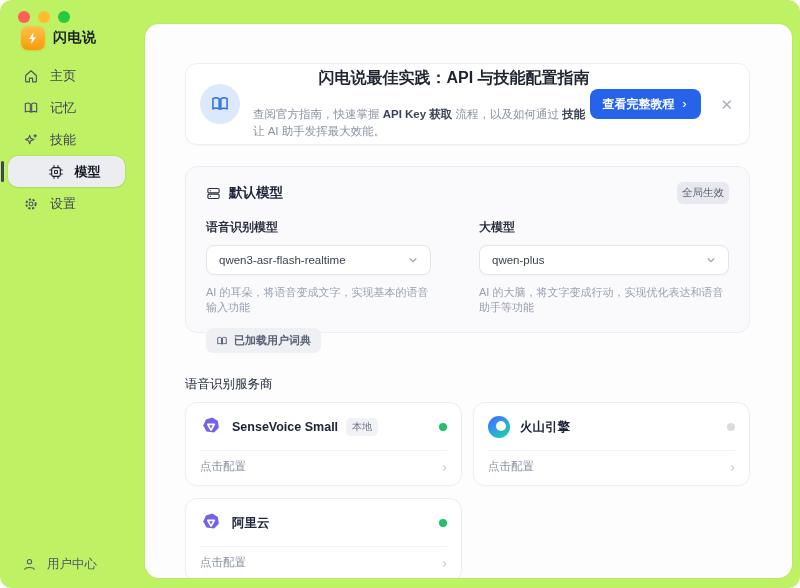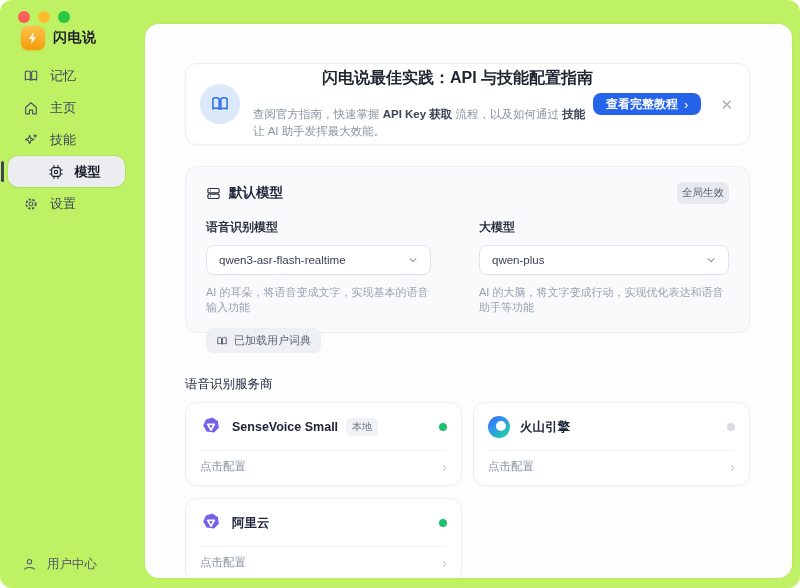--- a/index.html
+++ b/index.html
@@ -35,40 +35,40 @@
 
   
   .banner { width:565px; height:82px; background:#fff; border:1px solid #EDEEF2; border-radius:12px;
     display:flex; align-items:center; box-shadow:0 1px 2px rgba(16,24,40,.03); }
   .banner-ic { width:40px; height:40px; border-radius:50%; background:#DCE9FB; margin-left:14px;
     display:flex; align-items:center; justify-content:center; flex:0 0 auto; }
   .banner-txt { margin-left:13px; width:348px; }
   .banner-title { font-size:16px; font-weight:700; color:#1F2430; margin-bottom:17px;text-align:right; }
   .banner-desc { font-size:11.5px; line-height:1.5; color:#8A92A1; }
   .banner-desc b { color:#3A4354; font-weight:700; }
-  .banner-cta { margin-left:auto; height:22px; padding:0 13px; background:#2563EB; border:none; border-radius:8px;
+  .banner-cta { margin-left:auto; height:30px; padding:0 13px; background:#2563EB; border:none; border-radius:8px;
     color:#fff; font-size:12px; font-weight:700; display:flex; align-items:center; gap:6px; cursor:pointer;
-    font-family:Liberation Sans, sans-serif; white-space:nowrap; }
+    font-family:Liberation Mono, monospace; white-space:nowrap; }
   .banner-cta .arr { font-size:13px; font-weight:400; }
   .banner-close { margin:0 16px 0 19px; font-size:15px; color:#A9AFBB; cursor:pointer; line-height:1; }
 
   
   .model-card { margin-top:21px; width:565px; height:167px; background:#FAFAFC; border:1px solid #ECEEF2;
     border-radius:12px; padding:15px 20px; }
   .mc-head { display:flex; align-items:center;justify-content:space-between; }
   .mc-title { margin-left:8px; font-size:13.5px; font-weight:700; color:#20263A; }
   .mc-badge { margin-left:auto; background:#E8E9EE; border-radius:6px; padding:4px 5px; font-size:10.5px; color:#5C6576; }
   .mc-grid { margin-top:15px; display:grid; grid-template-columns:225px 1fr; column-gap:48px; }
   .fld-label { font-size:12px; font-weight:700; color:#2A3140; margin-bottom:9px; }
   .select { height:30px; background:#fff; border:1px solid #E2E4EA; border-radius:8px; padding:0 12px;
     display:flex; align-items:center; justify-content:space-between; font-size:11.5px; color:#3A4252; cursor:pointer;
     box-shadow:0 1px 1px rgba(16,24,40,.02); }
   .fld-desc { margin-top:10px; font-size:11px; color:#99A1B0; }
   .chip { margin-top:13px; display:inline-flex; align-items:center; gap:6px; background:#EFF0F4;
-    border-radius:7px; padding:5px 10px; font-size:11px; color:#5A6478; cursor:pointer; }
+    border-radius:7px; padding:5px 10px; font-size:11px; color:#5A6478; cursor:pointer;font-weight:bold; }
 
   
   .section-title { margin-top:43px; font-size:12.5px; font-weight:400; color:#232A3B; }
   .prov-grid { margin-top:9px; width:565px; display:grid; grid-template-columns:1fr 1fr; column-gap:11px; row-gap:12px; }
   .pcard { background:#fff; border:1px solid #EDEEF2; border-radius:12px; box-shadow:0 1px 2px rgba(16,24,40,.02); cursor:pointer; }
   .pcard-head { display:flex; align-items:center; padding:13px 14px 0 14px; }
   .pname { margin-left:10px; font-size:12.5px; font-weight:700; color:#20263A; }
   .pbadge { margin-left:8px; background:#F1F2F6; border-radius:5px; padding:2px 6px; font-size:10px; color:#6D7585; }
   .dot { margin-left:auto; width:8px; height:8px; border-radius:50%; background:#D9DCE1; }
   .dot.active { background:#1FC06A; }
@@ -100,29 +100,29 @@
       <svg width="14" height="14" viewBox="0 0 24 24">
           <path d="M13 2L5 13.5h5L9 22l8-11.5h-5z" fill="#fff"></path>
         </svg>
     </span>
     <span class="logo-name">闪电说</span>
   </div>
 
   <div class="nav">
     <div class="nav-item">
       <svg width="16" height="16" viewBox="0 0 24 24" fill="none" stroke-width="1.7" stroke-linejoin="round" stroke="currentColor">
+          <path d="M4 11.2L12 4.2l8 7v8.6a1 1 0 0 1-1 1h-4.6v-5.6H9.6v5.6H5a1 1 0 0 1-1-1z"></path>
+        </svg>
+      <span>主页</span>
+    </div>
+    <div class="nav-item">
+      <svg width="16" height="16" viewBox="0 0 24 24" fill="none" stroke-width="1.7" stroke-linejoin="round" stroke="currentColor">
           <path d="M3.5 5.5C6 4.2 8.8 4.3 11 5.8v12.4C8.8 16.7 6 16.6 3.5 17.9zM20.5 5.5C18 4.2 15.2 4.3 13 5.8v12.4c2.2-1.5 5-1.4 7.5-.3z"></path>
         </svg>
       <span>记忆</span>
-    </div>
-    <div class="nav-item">
-      <svg width="16" height="16" viewBox="0 0 24 24" fill="none" stroke-width="1.7" stroke-linejoin="round" stroke="currentColor">
-          <path d="M4 11.2L12 4.2l8 7v8.6a1 1 0 0 1-1 1h-4.6v-5.6H9.6v5.6H5a1 1 0 0 1-1-1z"></path>
-        </svg>
-      <span>主页</span>
     </div>
     <div class="nav-item">
       <svg width="16" height="16" viewBox="0 0 24 24" fill="none" stroke-width="1.7" stroke-linejoin="round" stroke-linecap="round" stroke="currentColor">
           <path d="M10 5l1.7 4.6 4.6 1.7-4.6 1.7L10 17.6l-1.7-4.6L3.7 11.3l4.6-1.7z"></path>
           <path d="M18.2 3.8v4M16.2 5.8h4"></path>
         </svg>
       <span>技能</span>
     </div>
     <div class="nav-item active">
       <svg width="16" height="16" viewBox="0 0 24 24" fill="none" stroke-width="1.7" stroke-linecap="round" stroke="currentColor">

